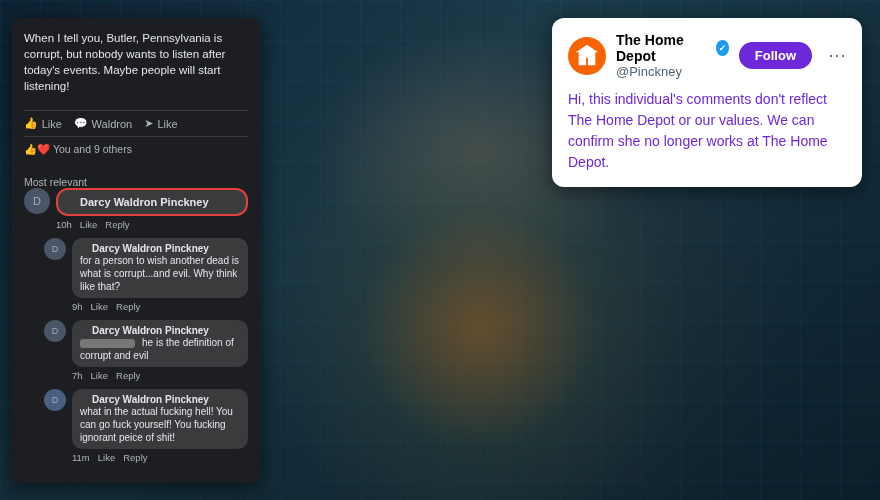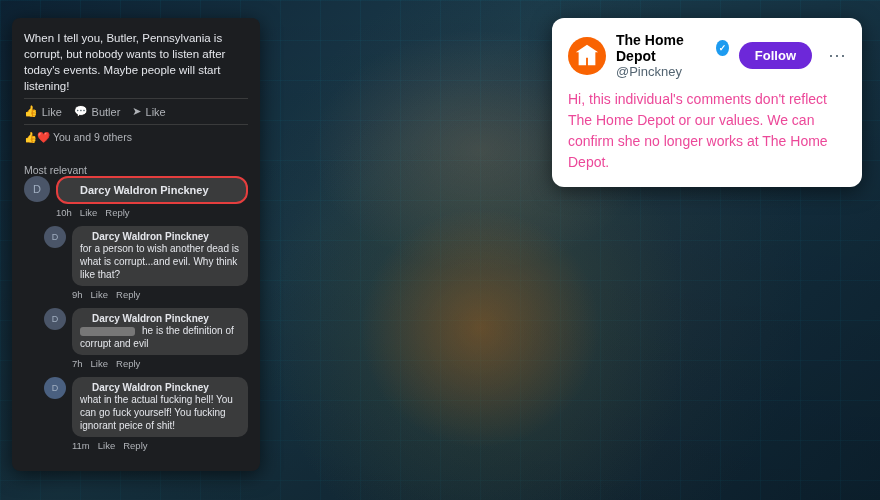--- a/index.html
+++ b/index.html
@@ -80,21 +80,21 @@
       z-index: 10;
       box-shadow: 0 4px 20px rgba(0,0,0,0.6);
       font-size: 11px;
       color: #e4e6eb;
     }
 
     .fb-post-text {
       font-size: 11.5px;
       color: #e4e6eb;
       line-height: 1.4;
-      margin-bottom: 4px;
+      margin-bottom: 16px;
     }
 
     .fb-actions {
       display: flex;
       gap: 12px;
       padding: 6px 0;
       border-top: 1px solid #3a3b3c;
       border-bottom: 1px solid #3a3b3c;
       margin-bottom: 6px;
     }
@@ -242,42 +242,42 @@
 
     .twitter-more {
       color: #536471;
       font-size: 18px;
       cursor: pointer;
       margin-left: 6px;
     }
 
     .twitter-body {
       font-size: 14px;
-      color: #ec4899;
+      color: #6d28d9;
       line-height: 1.5;
     }
   </style>
 </head>
 <body>
 
 <div class="bg"></div>
 <div class="bg-person"></div>
 <div class="person-area"></div>
 
 <div class="facebook-card">
   <p class="fb-post-text">When I tell you, Butler, Pennsylvania is corrupt, but nobody wants to listen after today's events. Maybe people will start listening!</p>
 
   <div class="fb-actions">
     <div class="fb-action-btn">
       <span>👍</span>
       <span>Like</span>
     </div>
     <div class="fb-action-btn">
       <span>💬</span>
-      <span>Butler</span>
+      <span>Waldron</span>
     </div>
     <div class="fb-action-btn">
       <span>➤</span>
       <span>Like</span>
     </div>
   </div>
 
   <div class="fb-reactions">
     <span>👍❤️ </span>
     <span>You and 9 others</span>

